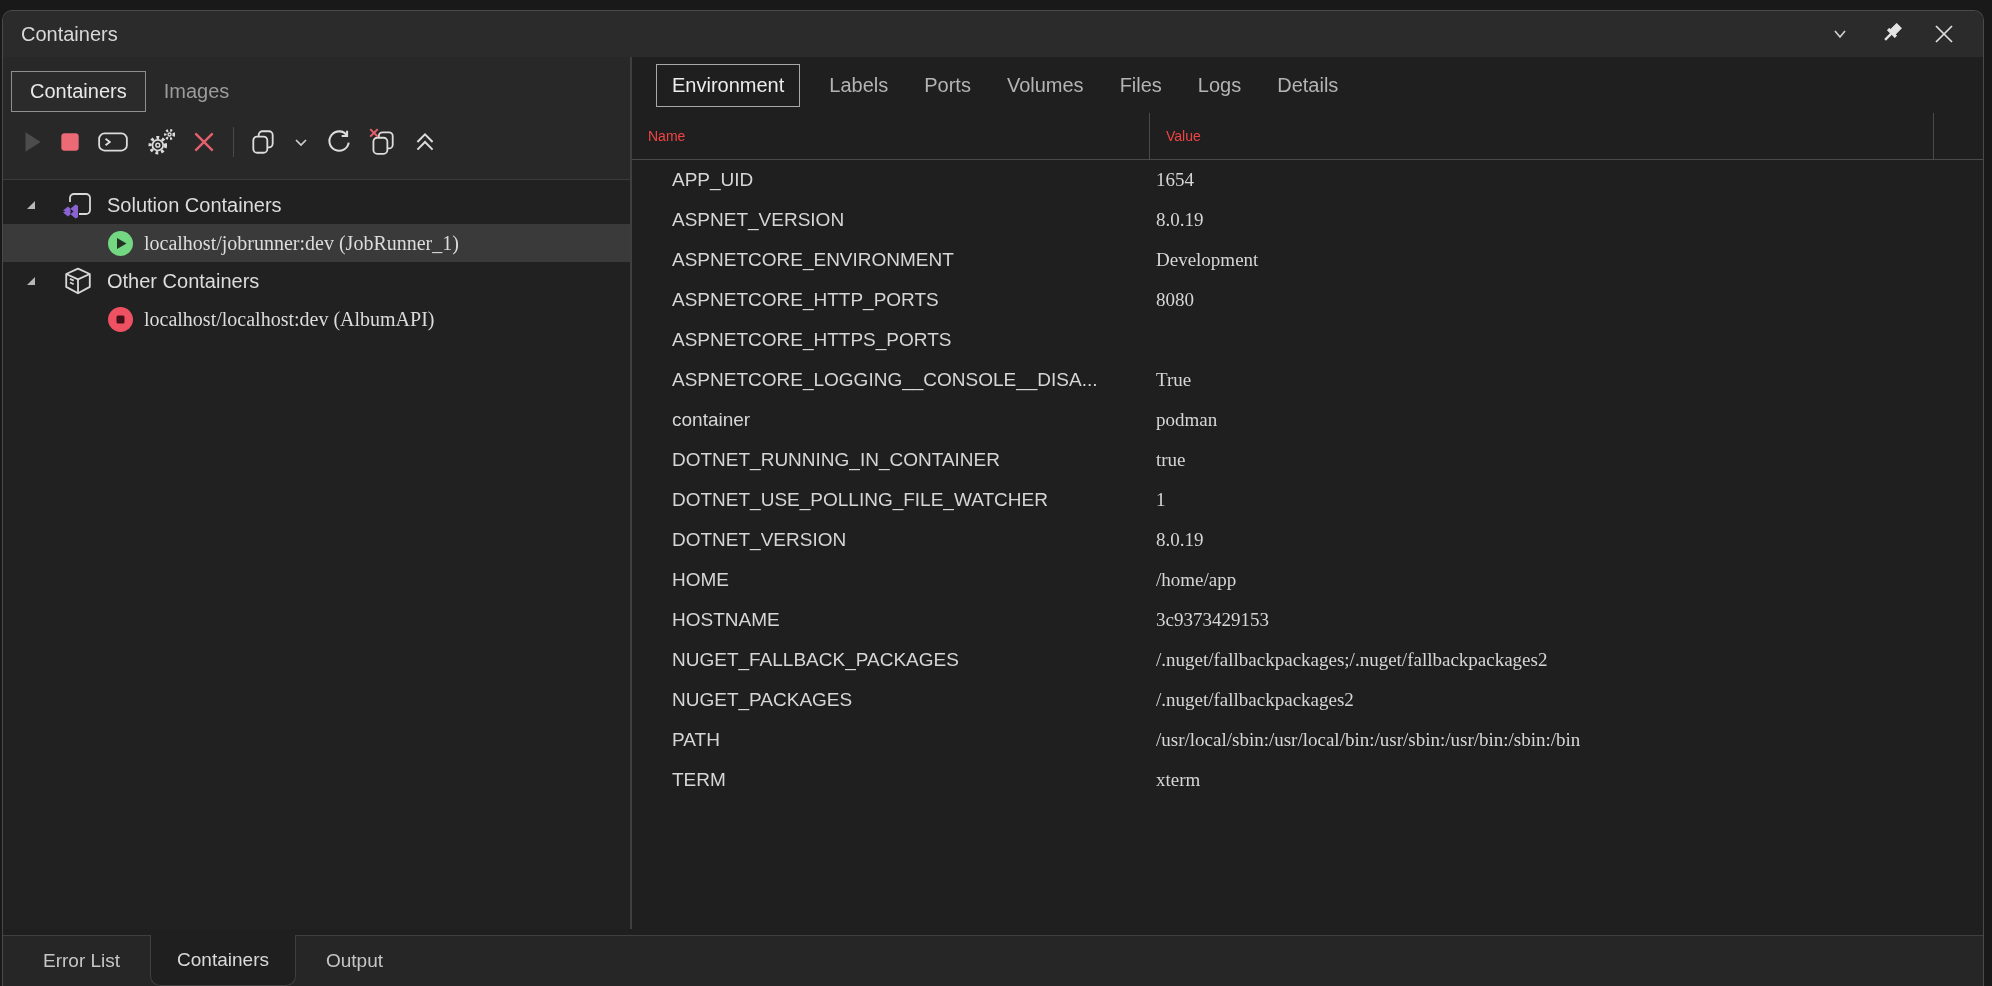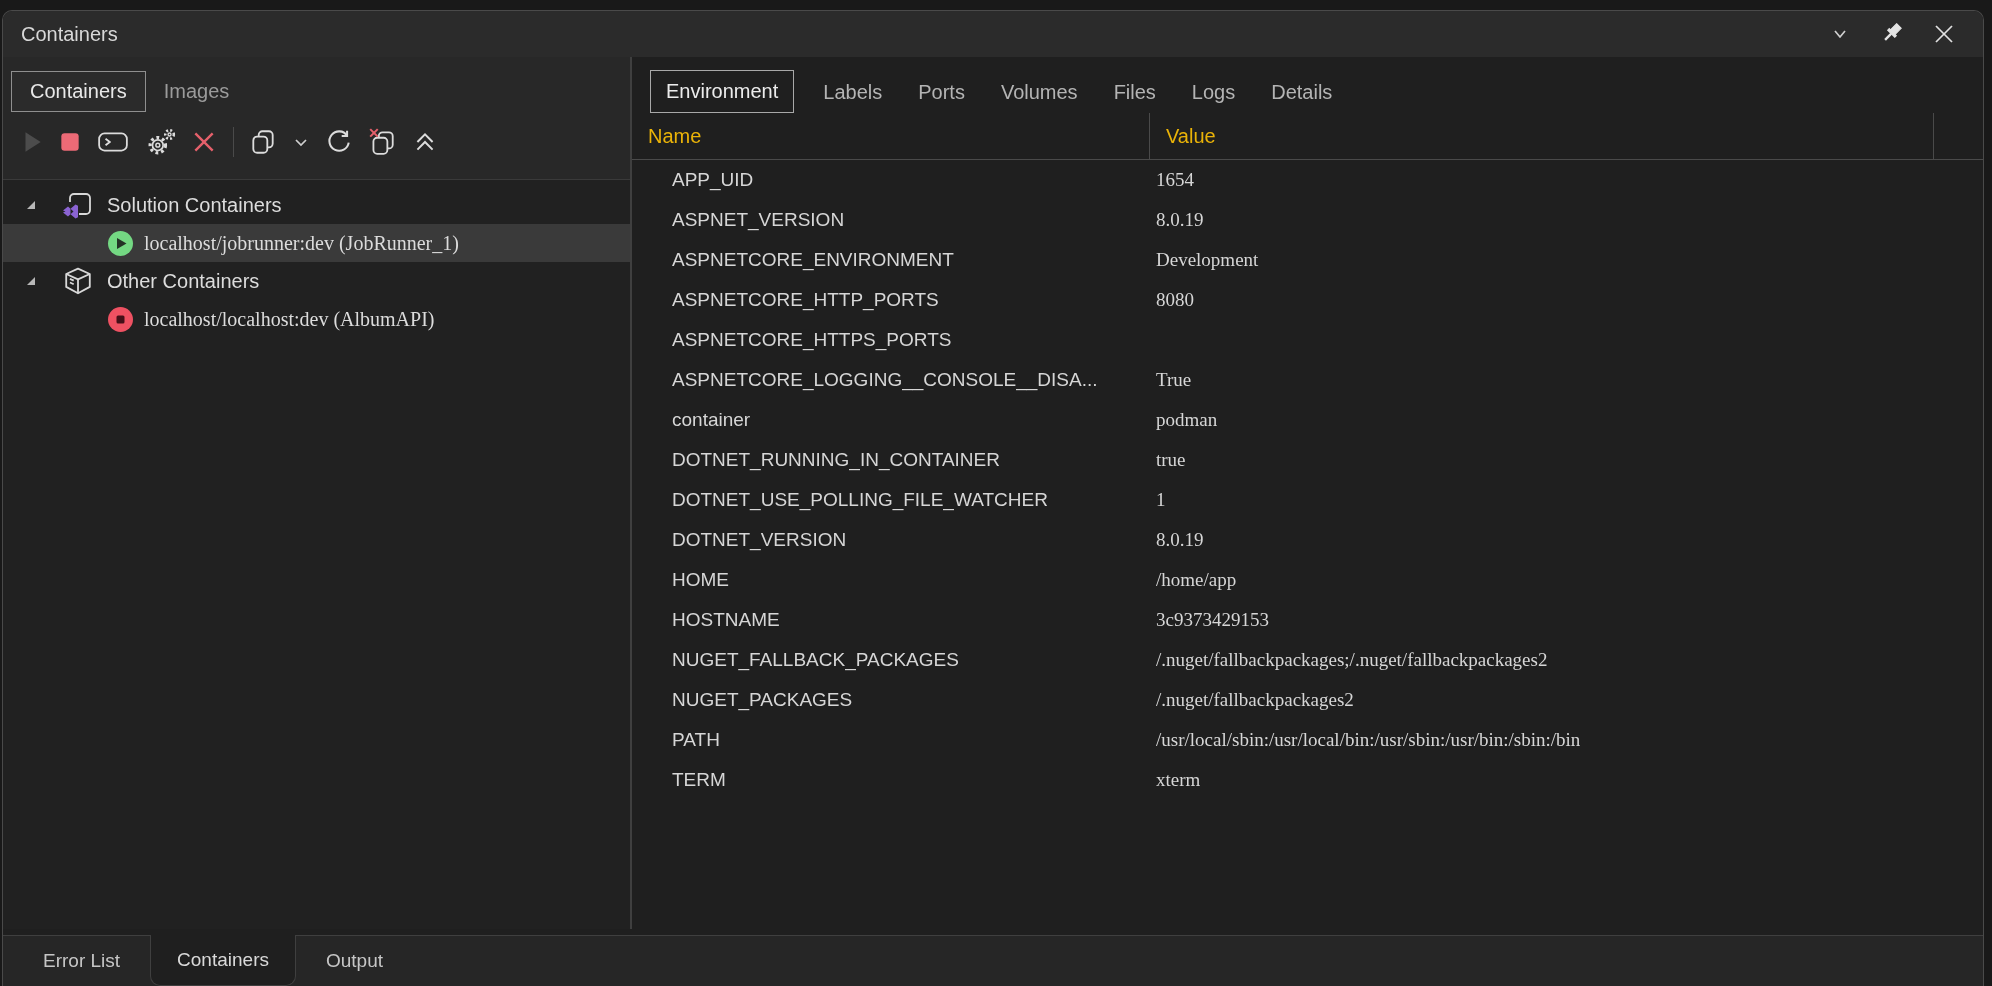--- a/index.html
+++ b/index.html
@@ -40,26 +40,26 @@
   .tree-row { height:38px; display:flex; align-items:center; font-size:20px; color:#dcdcdc; position:relative; }
   .tree-row.selected { background:#3a3a3a; }
   .tree-arrow { position:absolute; left:20px; width:16px; height:16px; }
   .tree-icon { position:absolute; left:58px; width:34px; height:32px; display:flex; align-items:center; justify-content:center; }
   .tree-icon.child { left:100px; }
   .tree-label { position:absolute; left:104px; white-space:nowrap; }
   .tree-label.child { left:141px;font-family:Liberation Serif, serif; }
 
   
   .right-pane { position:absolute; left:627px; top:0; right:0; height:100%; background:#1f1f1f; border-left:2px solid #3f3f3f; }
-  .prop-tabs { display:flex; align-items:flex-end; height:56px; padding-left:18px; }
+  .prop-tabs { display:flex; align-items:center; height:56px; padding-left:24px; }
   .prop-tab { font-size:20px; color:#b4b4b4; padding:9px 15px; margin-right:6px; }
   .prop-tab.selected { color:#ececec; border:1px solid #a8a8a8; margin-right:14px; }
 
   .grid { position:absolute; left:0; top:56px; right:0; bottom:0; }
-  .grid-header { display:flex; height:47px; border-bottom:1px solid #4a4a4a; color:#eab308; font-size:20px; }
+  .grid-header { display:flex; height:47px; border-bottom:1px solid #4a4a4a; color:#ef4444; font-size:14px; }
   .gh-cell { display:flex; align-items:center; padding-left:16px; }
   .gh-name { width:517px; }
   .gh-value { width:784px; border-left:1px solid #4a4a4a; }
   .gh-extra { flex:1; border-left:1px solid #4a4a4a; }
   .grid-row { display:flex; height:40px; align-items:center; font-size:19px; color:#d6d6d6; }
   .gr-name { width:517px; padding-left:40px; white-space:nowrap; overflow:hidden; }
   .gr-value { flex:1; padding-left:7px; white-space:nowrap;font-family:Liberation Serif, serif; }
 
   
   .bottom-strip {

